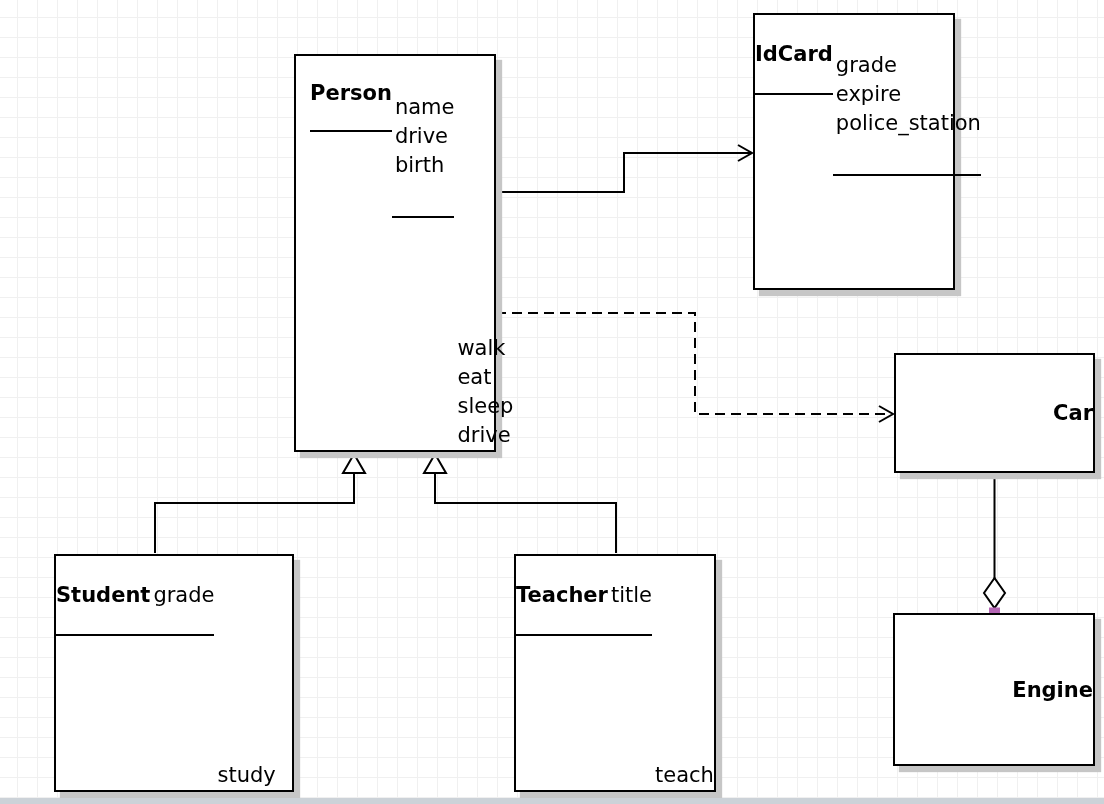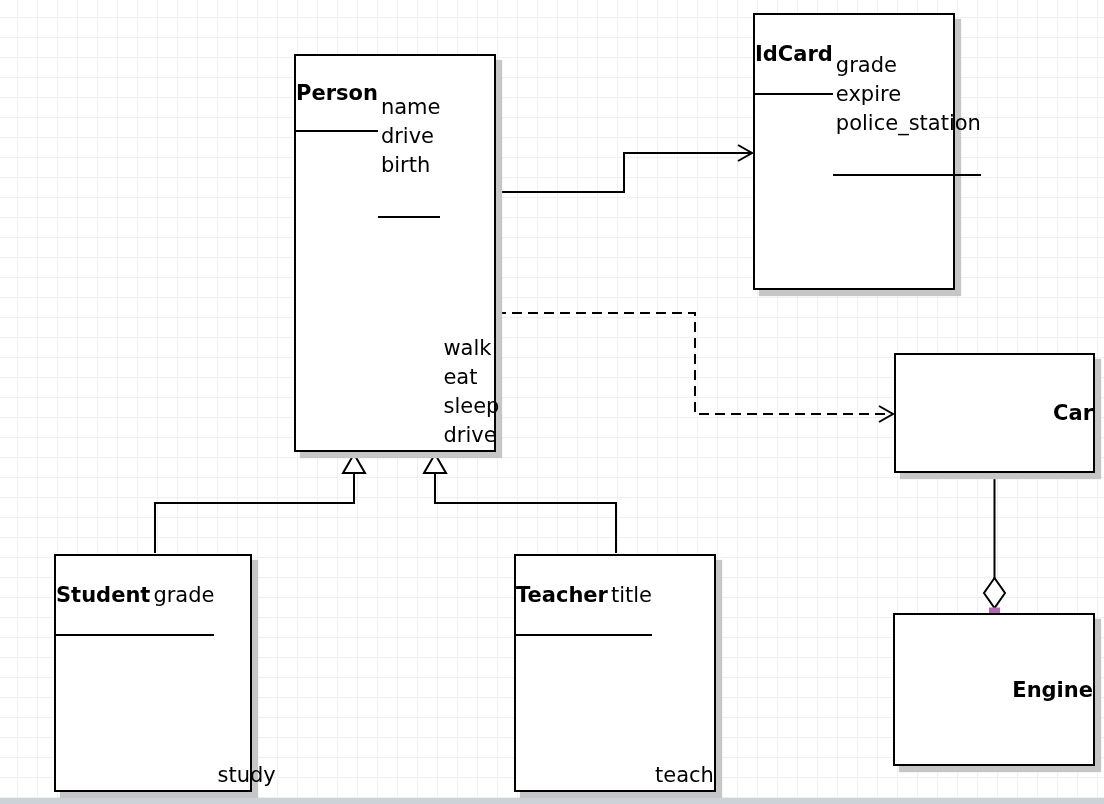--- a/index.html
+++ b/index.html
@@ -34,29 +34,29 @@
   .uml-section{
     display:flex;flex-direction:column;justify-content:center;
     font-size:21px;line-height:29px;
     padding-left:3px;
     flex:0 0 auto;
   }
   .uml-section.divided{border-bottom:2px solid #000;}
   .uml-section.fill, .uml-title.fill{flex:1 1 auto;justify-content:flex-end;}
 
   
-  #box-person {left:294px;top:54px;width:202px;height:398px;}
+  #box-person {left:294px;top:54px;width:202px;height:398px;padding-left:14px;}
   #box-person .uml-title{height:74px;}
   #box-person .attrs{height:160px;}
   #box-idcard {left:753px;top:13px;width:202px;height:277px;}
   #box-idcard .uml-title{height:78px;}
   #box-idcard .attrs{height:159px;}
   #box-car    {left:894px;top:353px;width:201px;height:120px;}
   #box-engine {left:893px;top:613px;width:202px;height:153px;}
-  #box-student{left:54px;top:554px;width:198px;height:238px;}
+  #box-student{left:54px;top:554px;width:240px;height:238px;}
   #box-teacher{left:514px;top:554px;width:202px;height:238px;}
   #box-student .uml-title, #box-teacher .uml-title{height:78px;}
   #box-student .attrs, #box-teacher .attrs{height:78px;}
 
   #edges{position:absolute;left:0;top:0;width:1104px;height:804px;pointer-events:none;}
   #edges .wire{stroke:#000;stroke-width:2;fill:none;}
   #edges .wire.dashed{stroke-dasharray:10 6;}
   #edges .open-arrow{stroke:#000;stroke-width:2;fill:none;}
   #edges .hollow{stroke:#000;stroke-width:2;fill:#ffffff;}
   #edges .cpoint{stroke:none;}

